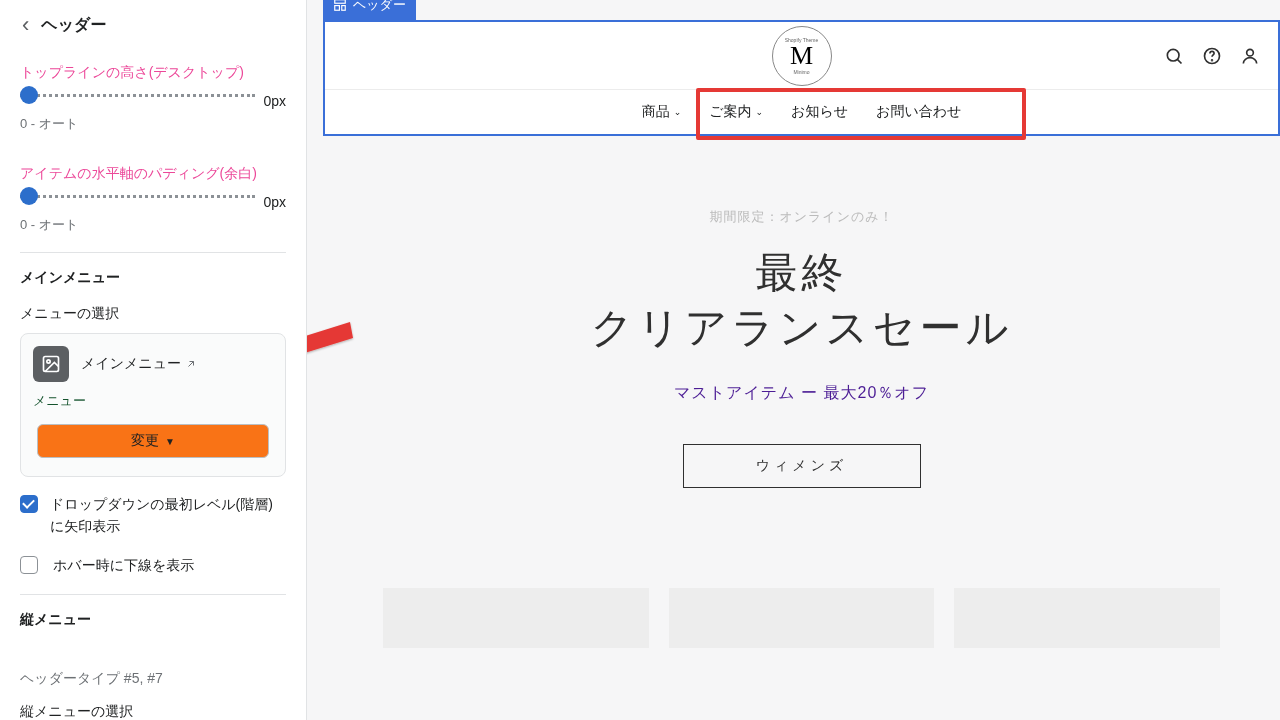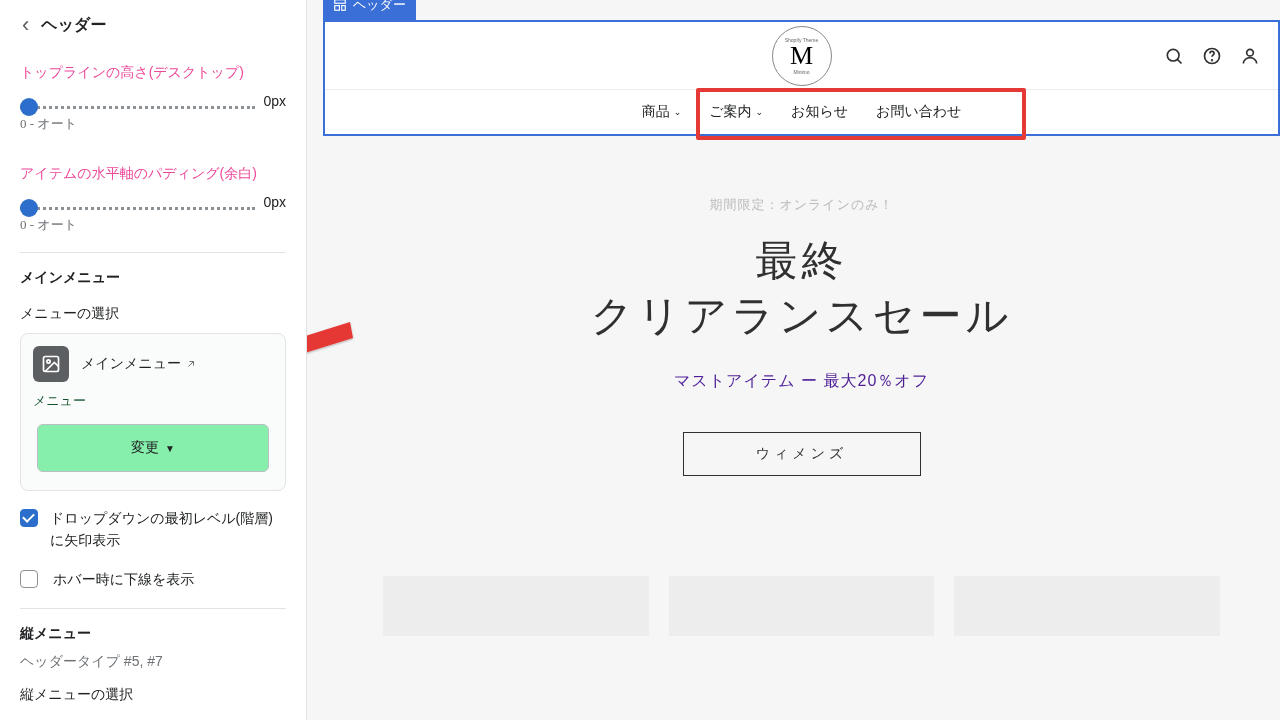--- a/index.html
+++ b/index.html
@@ -3,57 +3,57 @@
 <meta charset="utf-8">
 <style>
   * { box-sizing: border-box; margin: 0; padding: 0; font-family: -apple-system, BlinkMacSystemFont, "Hiragino Kaku Gothic ProN", "Hiragino Sans", Meiryo, sans-serif; }
   body { width: 1280px; height: 720px; overflow: hidden; background: #fff; display: flex; }
   .sidebar { width: 307px; height: 100%; border-right: 1px solid #e1e3e5; overflow-y: auto; background: #fff; }
   .sidebar-header { display: flex; align-items: center; padding: 14px 18px 14px 22px; gap: 12px; }
   .sidebar-header .back { font-size: 22px; color: #5c5f62; cursor: pointer; line-height: 1; }
   .sidebar-header .title { font-size: 16px; font-weight: 600; color: #202223; }
   .section { padding: 0 20px 18px 20px; }
   .setting-label { font-size: 14px; color: #ec4899; padding-top: 12px; line-height: 1.5; }
-  .slider-row { display: flex; align-items: flex-end; gap: 8px; margin-top: 10px; }
+  .slider-row { display: flex; align-items: flex-start; gap: 8px; margin-top: 10px; }
   .slider-track { flex: 1; height: 4px; position: relative; }
   .slider-track::before { content: ""; position: absolute; inset: 0; border-top: 3px dotted #8c9196; top: 1px; }
   .slider-knob { position: absolute; left: 0; top: 50%; width: 18px; height: 18px; background: #2c6ecb; border-radius: 50%; transform: translate(0,-50%); }
   .slider-value { font-size: 14px; color: #202223; }
-  .slider-sub { font-size: 13px; color: #6d7175; margin-top: 6px; font-family: Liberation Serif, serif; }
+  .slider-sub { font-size: 13px; color: #6d7175; margin-top: 6px; }
   .divider { border-top: 1px solid #e1e3e5; margin: 0 20px; }
   .section-title { font-size: 14px; font-weight: 600; color: #202223; padding: 16px 20px 8px 20px; }
-  .section-sub { font-size: 14px; color: #6d7175; padding: 0 20px; line-height: 1.5; }
+  .section-sub { font-size: 14px; color: #6d7175; padding: 0 20px; line-height: 1.5; margin-top: 31px; }
   .field-label { font-size: 14px; color: #202223; padding: 10px 20px 10px 20px; }
   .menu-card { margin: 0 20px; background: #fafbfb; border: 1px solid #e1e3e5; border-radius: 8px; padding: 12px; }
   .menu-card-row { display: flex; align-items: center; gap: 12px; }
   .menu-thumb { width: 36px; height: 36px; background: #5c5f62; border-radius: 6px; display: flex; align-items: center; justify-content: center; }
   .menu-thumb svg { width: 20px; height: 20px; }
   .menu-name { font-size: 14px; color: #202223; display: flex; align-items: center; gap: 4px; }
   .menu-type { font-size: 13px; color: #14532d; margin-top: 10px; }
-  .change-btn { margin: 14px 4px 6px 4px; border: 1px solid #babfc3; background: #86efac; border-radius: 6px; height: 48px; display: flex; align-items: center; justify-content: center; font-size: 14px; color: #202223; cursor: pointer; gap: 6px; }
+  .change-btn { margin: 14px 4px 6px 4px; border: 1px solid #babfc3; background: #f97316; border-radius: 6px; height: 34px; display: flex; align-items: center; justify-content: center; font-size: 14px; color: #202223; cursor: pointer; gap: 6px; }
   .checkbox-row { display: flex; align-items: flex-start; gap: 12px; padding: 16px 20px 0 20px; }
   .checkbox { width: 18px; height: 18px; border: 1px solid #8c9196; border-radius: 4px; flex: none; margin-top: 2px; position: relative; cursor: pointer; }
   .checkbox.checked { background: #2c6ecb; border-color: #2c6ecb; }
   .checkbox.checked::after { content: ""; position: absolute; left: 4px; top: 1px; width: 5px; height: 9px; border: solid #fff; border-width: 0 2px 2px 0; transform: rotate(45deg); }
   .checkbox-label { font-size: 14px; color: #202223; line-height: 1.6; }
   .preview { flex: 1; height: 100%; background: #f6f6f7; position: relative; overflow: hidden; padding-top: 20px; }
   .preview-frame { position: relative; margin: 0 0 0 16px; }
   .selection-label { position: absolute; left: 0; top: 0; background: #3a6fd8; color: #fff; font-size: 13px; padding: 6px 10px; border-radius: 4px 4px 0 0; display: flex; align-items: center; gap: 6px; transform: translateY(-100%); z-index: 5; }
   .header-selected { border: 2px solid #3a6fd8; background: #fff; }
   .site-top { height: 68px; display: flex; align-items: center; justify-content: center; position: relative; border-bottom: 1px solid #ececec; }
   .logo { width: 60px; height: 60px; border: 1px solid #888; border-radius: 50%; display: flex; flex-direction: column; align-items: center; justify-content: center; }
   .logo-main { font-size: 26px; font-family: Georgia, serif; line-height: 1; }
   .logo-sub { font-size: 5px; color: #666; }
   .header-icons { position: absolute; right: 18px; top: 50%; transform: translateY(-50%); display: flex; gap: 18px; }
   .header-icons svg { width: 20px; height: 20px; stroke: #303030; }
   .nav-row { height: 44px; display: flex; align-items: center; justify-content: center; gap: 28px; background: #fff; }
   .nav-item { font-size: 14px; color: #202223; display: flex; align-items: center; gap: 4px; }
   .nav-highlight { position: absolute; border: 4px solid #e53935; border-radius: 2px; pointer-events: none; }
   .hero { padding: 60px 0 60px 0; text-align: center; background: #f6f6f7; }
-  .hero-eyebrow { font-size: 13px; color: #bbb; letter-spacing: 1px; }
+  .hero-eyebrow { font-size: 13px; color: #bbb; letter-spacing: 1px; margin-top: 12px; }
   .hero-title { font-size: 42px; color: #303030; font-weight: 300; margin-top: 20px; line-height: 1.3; letter-spacing: 4px; }
   .hero-sub { font-size: 16px; color: #4c1d95; margin-top: 28px; letter-spacing: 1px; text-align: center; }
   .hero-btns { display: flex; gap: 24px; justify-content: center; margin-top: 40px; }
   .hero-btn { border: 1px solid #303030; padding: 12px 0; width: 238px; font-size: 14px; letter-spacing: 4px; color: #303030; background: transparent; cursor: pointer; }
   .annotation { position: absolute; color: #e53935; font-size: 24px; font-weight: 800; line-height: 1.7; text-shadow: -1px -1px 0 #fff, 1px -1px 0 #fff, -1px 1px 0 #fff, 1px 1px 0 #fff, -2px 0 0 #fff, 2px 0 0 #fff, 0 -2px 0 #fff, 0 2px 0 #fff; left: 240px; top: 172px; pointer-events: none; }
   .arrow { position: absolute; pointer-events: none; }
   .cards-row { display:flex; gap:20px; padding: 40px 60px 0 60px;}
   .card { flex:1; height:60px; background:#ededed;}
 </style>
 </head>

